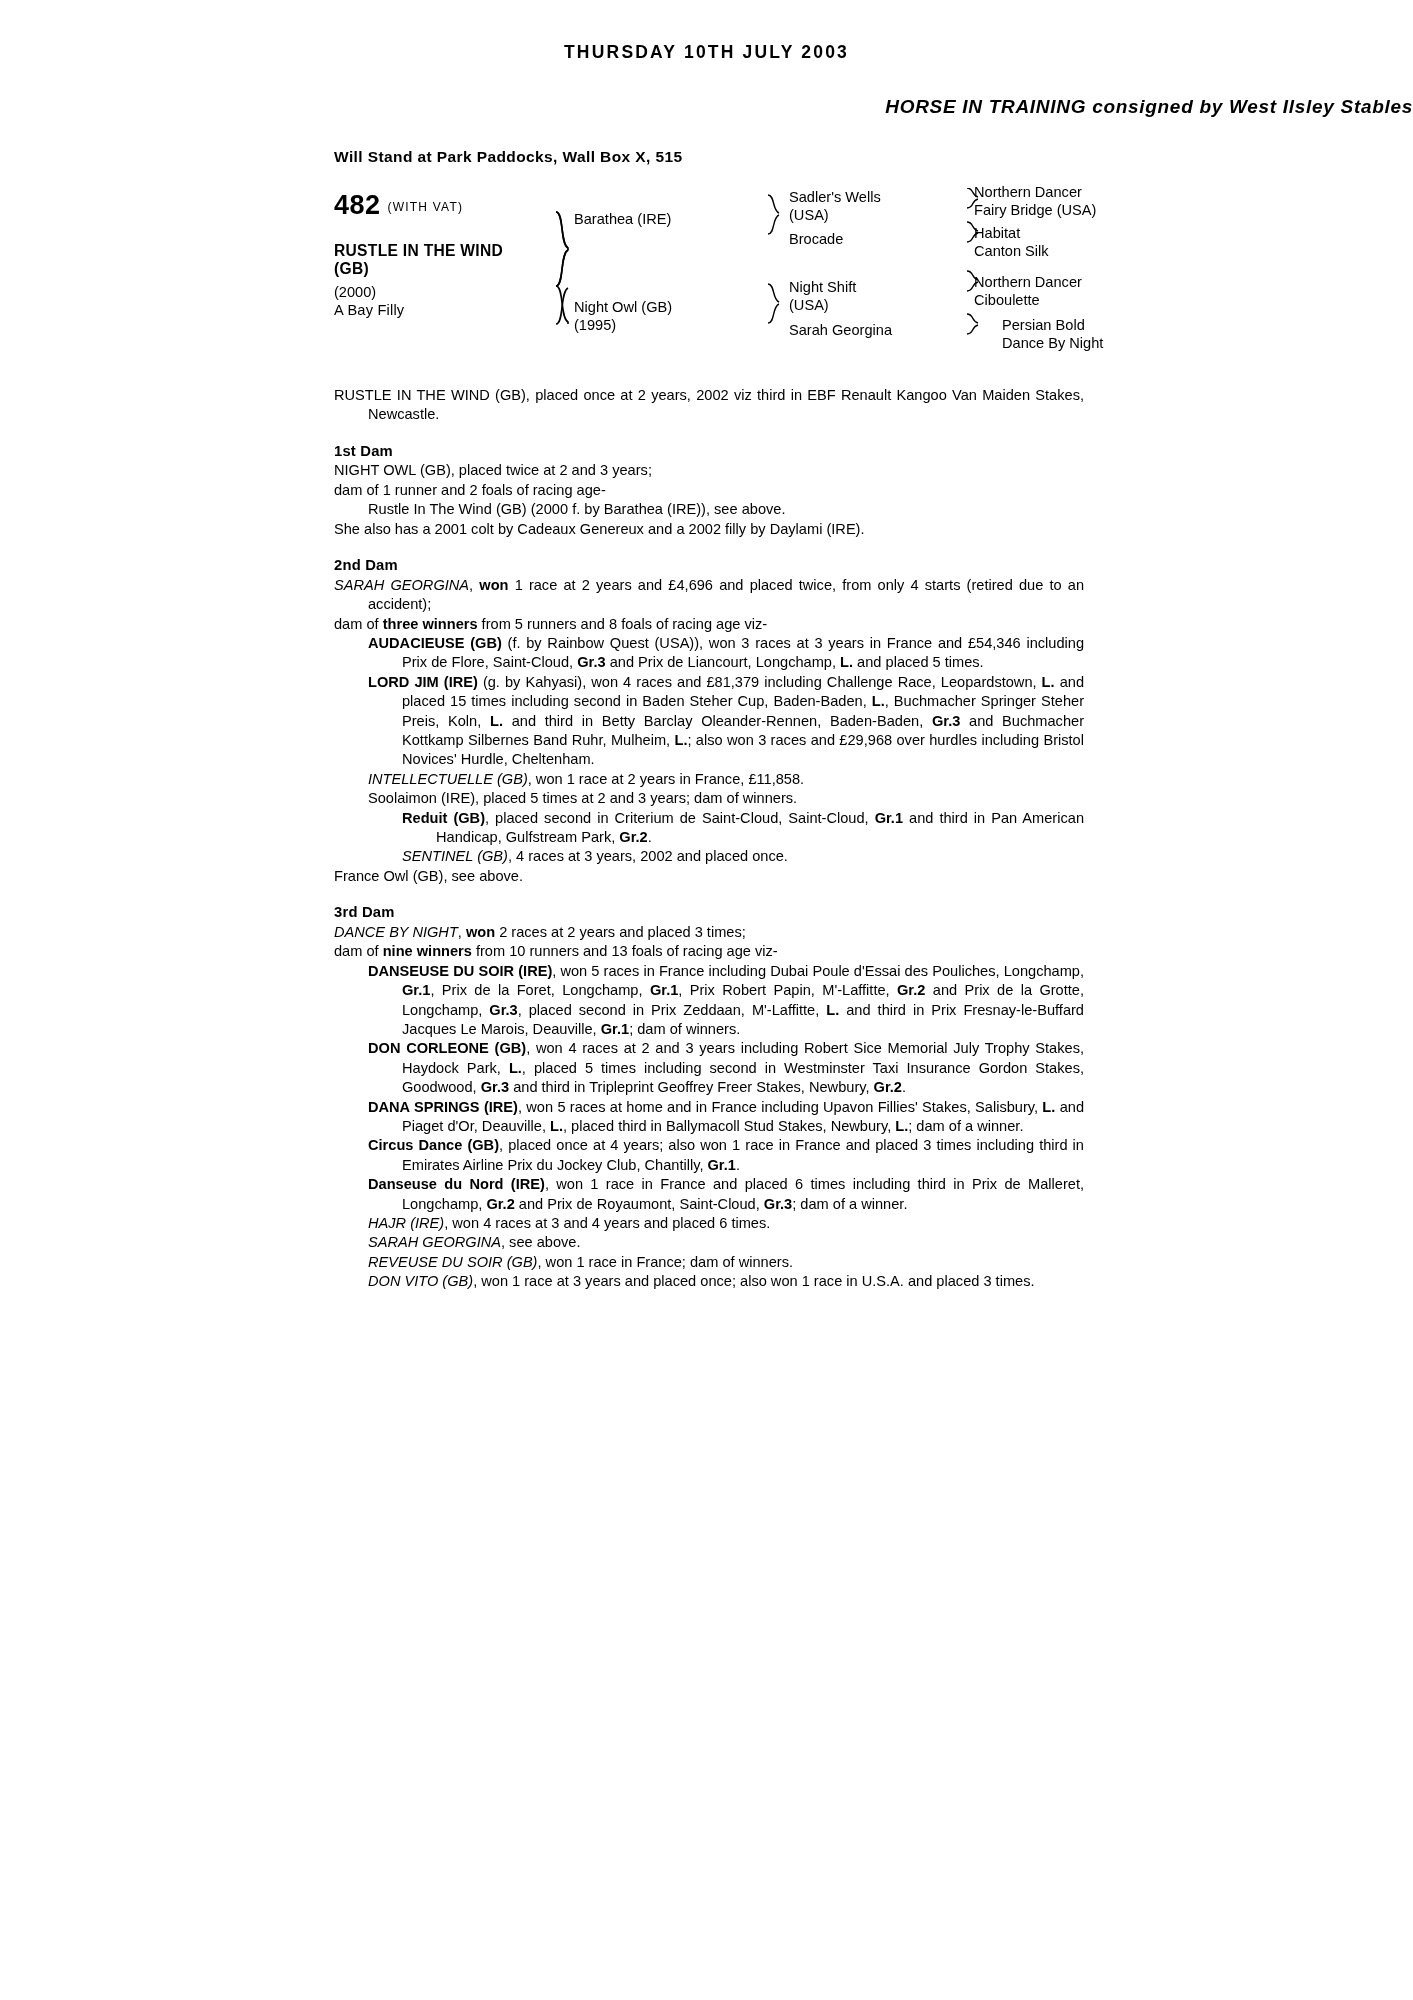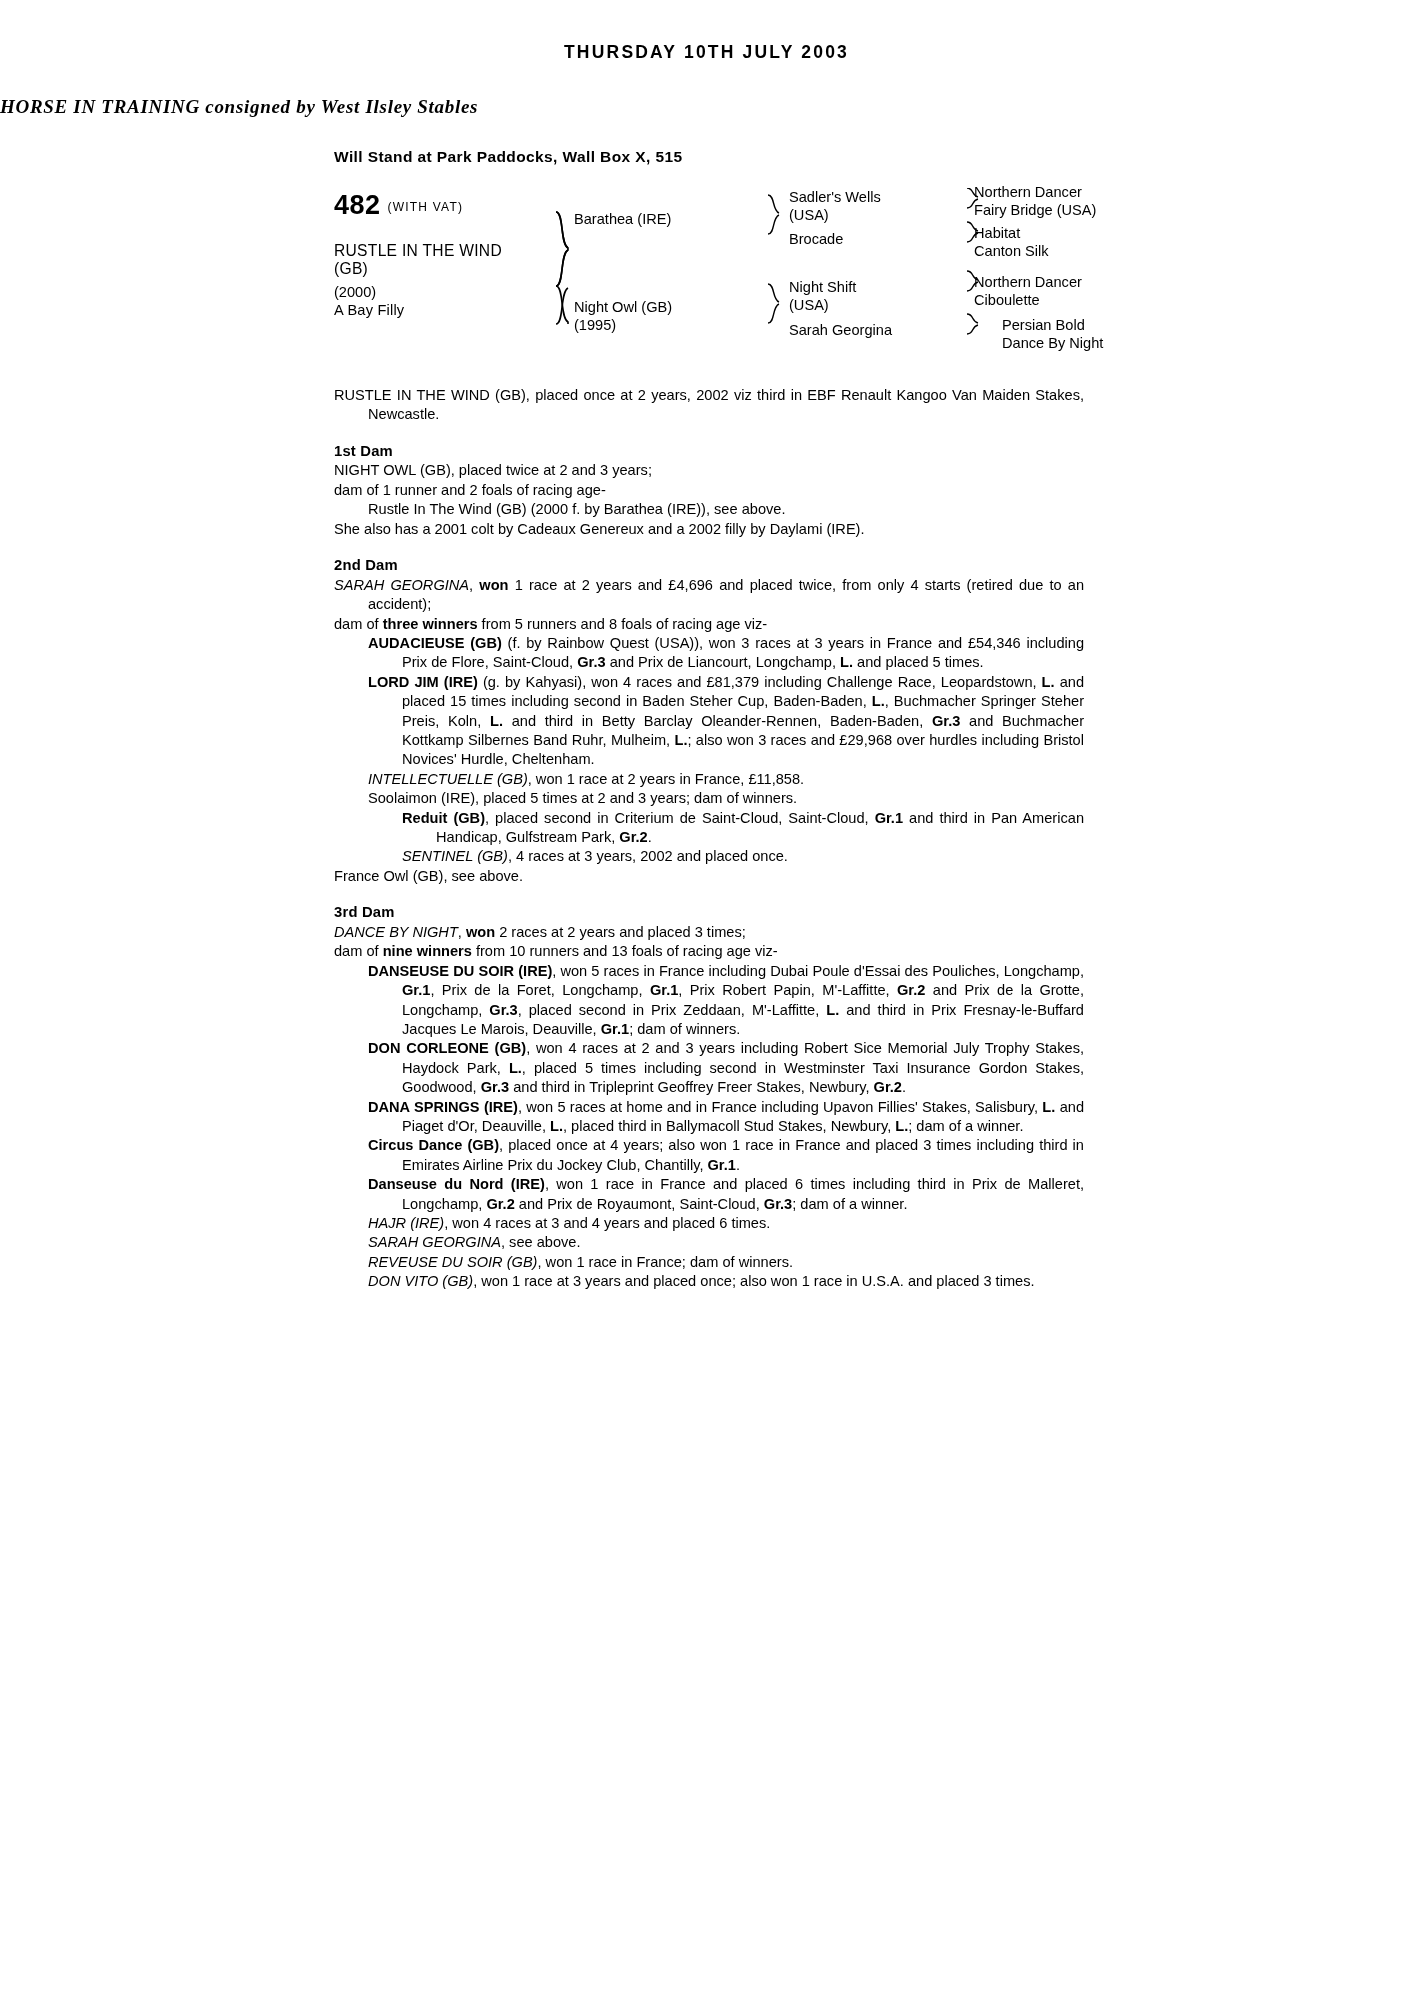--- a/index.html
+++ b/index.html
@@ -23,27 +23,26 @@
     box-sizing: border-box;
   }
   .hdr-date {
     text-align: center;
     font-size: 17.5px;
     font-weight: bold;
     letter-spacing: 2.2px;
     margin-top: 42px;
   }
   .hdr-consign {
-    text-align: left;
+    text-align: right;
     font-size: 19px;
     font-style: italic;
     font-weight: bold;
     letter-spacing: 0.7px;
     margin-top: 33px;
-    font-family: Liberation Serif, serif;
   }
   .hdr-stand {
     font-size: 15.5px;
     font-weight: bold;
     letter-spacing: 0.4px;
     margin: 30px 0 0 334px;
   }
 
   
   .ped {
@@ -61,21 +60,21 @@
     letter-spacing: 0.5px;
     display: inline-block;
   }
   .withvat {
     font-size: 12px;
     letter-spacing: 1.2px;
     vertical-align: 3px;
     margin-left: 7px;
   }
   .horsename {
-    font-weight: normal;
+    font-weight: bold;
     font-size: 15.6px;
     letter-spacing: 0.3px;
     margin-top: 20px;
     line-height: 1.18;
   }
   .byear { margin-top: 4px; }
   .sexdesc { letter-spacing: 0.2px; }
 
   .ped .col2 { position: absolute; left: 240px; top: 0; width: 180px; }
   .ped .col3 { position: absolute; left: 455px; top: 0; width: 180px; }

